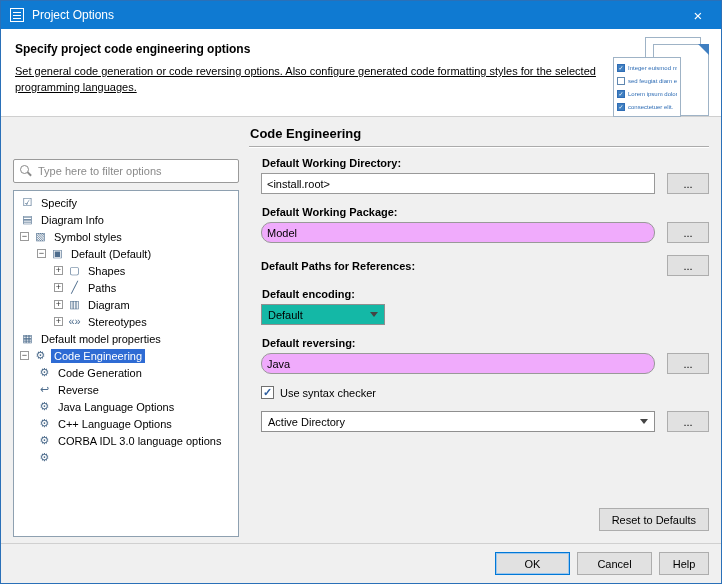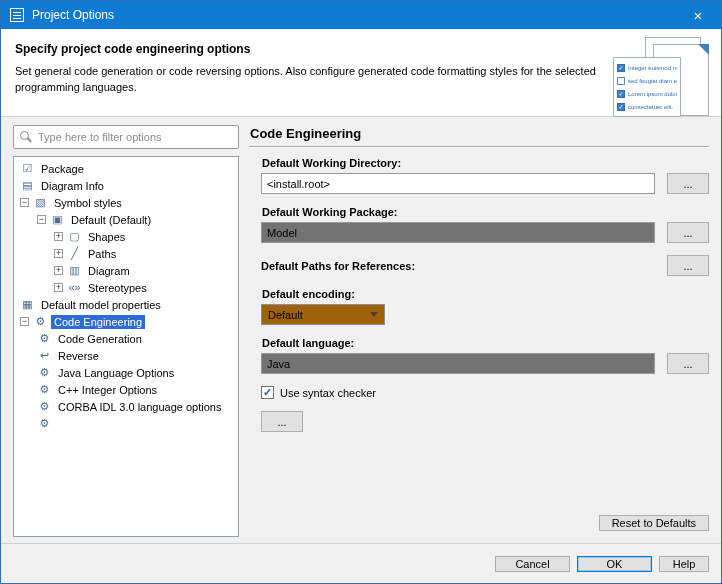--- a/index.html
+++ b/index.html
@@ -11,36 +11,36 @@
   }
   
   .titlebar { height:28px; flex:none; background:#0f7ad2; display:flex; align-items:center; padding-left:9px; }
   .dlg-icon { width:14px; height:14px; border:1px solid #fff; position:relative; flex:none; }
   .dlg-icon::after { content:""; position:absolute; left:2px; top:3px; right:2px; height:1px; background:#fff; box-shadow:0 3px 0 #fff, 0 6px 0 #fff; }
   .title-text { color:#fff; font-size:12px; margin-left:8px; }
   .close-btn { margin-left:auto; width:46px; height:28px; display:flex; align-items:center; justify-content:center; color:#fff; font-size:15px; cursor:default; }
   
   .header { height:88px; flex:none; background:#fff; border-bottom:1px solid #cfcfcf; padding:10px 14px; position:relative; }
   .hdr-title { font-size:12px; font-weight:bold; margin:3px 0 8px; }
-  .hdr-desc { font-size:11px; line-height:1.45; width:588px; color:#000; }
+  .hdr-desc { font-size:11px; line-height:1.45; width:588px; color:#000;text-decoration:underline; }
   .doc-graphic { position:absolute; right:12px; top:8px; width:96px; height:84px; }
   .page { position:absolute; background:#fff; border:1px solid #9fb3c6; }
   .page.p1 { right:8px; top:0; width:56px; height:72px; }
   .page.p2 { right:0; top:7px; width:56px; height:72px; }
   .fold { position:absolute; right:0; top:7px; width:0; height:0;
           border-top:11px solid #3f7fc1; border-left:11px solid transparent; }
   .checklist { position:absolute; left:0; top:20px; width:68px; height:60px; background:#fff; border:1px solid #9fb3c6;
                padding:3px 3px; display:flex; flex-direction:column; justify-content:space-around; }
   .check-row { display:flex; align-items:center; gap:3px; }
   .cb { width:8px; height:8px; border:1px solid #5f87b0; background:#fff; flex:none; display:flex; align-items:center; justify-content:center; font-size:6px; color:#fff; line-height:1; }
   .cb.checked { background:#3f7fc1; border-color:#2f6db5; }
   .check-label { font-size:6px; color:#2f6db5; white-space:nowrap; overflow:hidden; }
   
   .main { flex:1; min-height:0; display:flex; gap:10px; padding:8px 12px 6px 12px; }
-  .left-col { width:226px; flex:none; display:flex; flex-direction:column; }
+  .left-col { width:226px; flex:none; display:flex; flex-direction:column;margin-top:34px; }
   .filter-box { position:relative; flex:none; }
   .filter-input { width:100%; height:24px; border:1px solid #9a9a9a; border-radius:2px; padding:0 6px 0 24px; font:11px "Liberation Sans",sans-serif; background:#fff; }
   .filter-input::placeholder { color:#8a8a8a; }
   .search-icon { position:absolute; left:7px; top:6px; width:12px; height:12px; }
   .search-icon::before { content:""; position:absolute; left:0; top:0; width:7px; height:7px; border:1.5px solid #8a8a8a; border-radius:50%; }
   .search-icon::after { content:""; position:absolute; left:7px; top:8px; width:5px; height:1.5px; background:#8a8a8a; transform:rotate(45deg); }
   .tree-panel { flex:1; margin-top:7px; background:#fff; border:1px solid #8ea0b0; overflow:hidden; padding:3px 0 0 0; }
   .trow { display:flex; align-items:center; height:17px; font-size:11px; white-space:nowrap; cursor:default; }
   .lvl0 { padding-left:6px; } .lvl1 { padding-left:23px; } .lvl2 { padding-left:40px; }
   .toggle { width:9px; height:9px; border:1px solid #9a9a9a; background:#fff; flex:none; margin-right:4px;
@@ -51,27 +51,27 @@
   
   .right-col { flex:1; min-width:0; display:flex; flex-direction:column; }
   .panel-title { font-size:13px; font-weight:bold; margin:1px 0 3px 1px; }
   .panel-sep { height:0; border-top:1px solid #ababab; border-bottom:1px solid #fff; margin:2px 0 9px 0; }
   .form { display:flex; flex-direction:column; flex:1; min-height:0; padding-left:12px; }
   .flabel { font-size:11px; margin:0 0 4px 1px;font-weight:bold; }
   .gap { height:12px; flex:none; }
   .field-row { display:flex; align-items:center; gap:12px; }
   .grow { flex:1; min-width:0; }
   .tfield { height:21px; border:1px solid #999; background:#fff; padding:0 5px; font:11px "Liberation Sans",sans-serif; }
-  .tfield.readonly { background:#737373; }
-  .btn { height:16px; min-width:75px; background:#e1e1e1; border:1px solid #adadad; font:11px "Liberation Sans",sans-serif; color:#000; }
+  .tfield.readonly { background:#f0abfc;border-radius:10px; }
+  .btn { height:23px; min-width:75px; background:#e1e1e1; border:1px solid #adadad; font:11px "Liberation Sans",sans-serif; color:#000; }
   .btn-dots { min-width:42px; width:42px; height:21px; flex:none; }
   .refs-row { display:flex; align-items:center; justify-content:space-between; }
   .refs-row .flabel { margin:0; }
   .combo { height:21px; border:1px solid #8f8f8f; background:#fff; display:flex; align-items:center; padding:0 6px; font-size:11px; }
-  .combo-enc { width:124px; background:#a16207; }
+  .combo-enc { width:124px; background:#14b8a6; }
   .combo .arrow { margin-left:auto; width:0; height:0; border-left:4px solid transparent; border-right:4px solid transparent; border-top:5px solid #444; }
   .cbx-row { display:flex; align-items:center; }
   .cbx { width:13px; height:13px; border:1px solid #707070; background:#fff; display:inline-flex; align-items:center; justify-content:center; font-size:11px; font-weight:bold; color:#2f5e9e; flex:none; }
   .cbx-label { font-size:11px; margin-left:6px; }
   .reset-row { margin-top:auto; display:flex; justify-content:flex-end; padding-bottom:6px; }
   .btn-reset { min-width:0; padding:0 12px; }
   
   .footer { height:40px; flex:none; border-top:1px solid #d0d0d0; display:flex; align-items:center; justify-content:flex-end; gap:7px; padding:0 12px; background:#f0f0f0; }
   .btn-default { border:1px solid #0078d7; box-shadow:inset 0 0 0 1px #9cc6ec; }
   .btn-help { min-width:50px; }
@@ -127,21 +127,21 @@
 
     <div class="left-col">
       <div class="filter-box">
         <span class="search-icon"></span>
         <input class="filter-input" placeholder="Type here to filter options" style="">
       </div>
       <div class="tree-panel">
 
         <div class="trow lvl0">
           <span class="ticon">☑</span>
-          <span class="tlabel">Package</span>
+          <span class="tlabel">Specify</span>
         </div>
         <div class="trow lvl0">
           <span class="ticon">▤</span>
           <span class="tlabel">Diagram Info</span>
         </div>
         <div class="trow lvl0">
           <span class="toggle">−</span>
           <span class="ticon">▧</span>
           <span class="tlabel">Symbol styles</span>
         </div>
@@ -186,21 +186,21 @@
         <div class="trow lvl1">
           <span class="ticon">↩</span>
           <span class="tlabel">Reverse</span>
         </div>
         <div class="trow lvl1">
           <span class="ticon">⚙</span>
           <span class="tlabel">Java Language Options</span>
         </div>
         <div class="trow lvl1">
           <span class="ticon">⚙</span>
-          <span class="tlabel">C++ Integer Options</span>
+          <span class="tlabel">C++ Language Options</span>
         </div>
         <div class="trow lvl1">
           <span class="ticon">⚙</span>
           <span class="tlabel">CORBA IDL 3.0 language options</span>
         </div>
         <div class="trow lvl1">
           <span class="ticon">⚙</span>
         </div>
 
       </div>
@@ -234,45 +234,49 @@
 
         <div class="flabel">Default encoding:</div>
         <div class="field-row">
           <div class="combo combo-enc">
             <span>Default</span>
             <span class="arrow"></span>
           </div>
         </div>
         <div class="gap"></div>
 
-        <div class="flabel">Default language:</div>
+        <div class="flabel">Default reversing:</div>
         <div class="field-row">
           <input class="tfield grow readonly" value="Java" style="">
           <button class="btn btn-dots">...</button>
         </div>
         <div class="gap"></div>
 
         <div class="cbx-row">
           <span class="cbx">
               <span>✓</span>
             </span>
           <span class="cbx-label">Use syntax checker</span>
         </div>
         <div class="gap"></div>
 
         <div class="field-row">
+          <div class="combo grow">
+            <span>Active Directory</span>
+            <span class="arrow"></span>
+          </div>
           <button class="btn btn-dots">...</button>
         </div>
 
         <div class="reset-row">
           <button class="btn btn-reset">Reset to Defaults</button>
         </div>
       </div>
     </div>
   </div>
 
   <div class="footer">
+    <button class="btn btn-default">OK</button>
     <button class="btn">Cancel</button>
-    <button class="btn btn-default">OK</button>
     <button class="btn btn-help">Help</button>
   </div>
 
 </div>
 
 </body></html>

